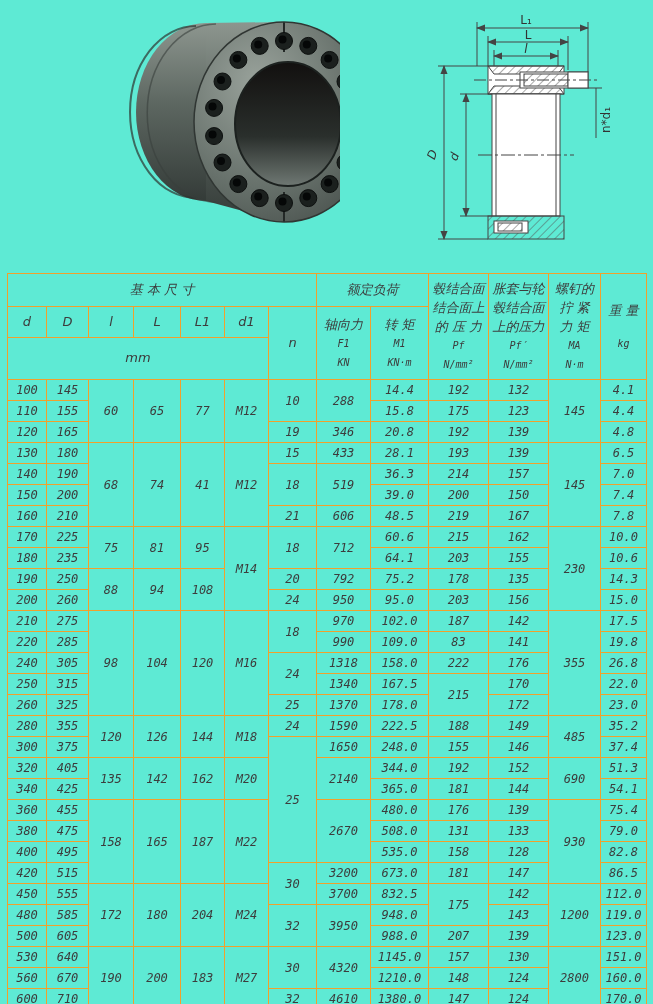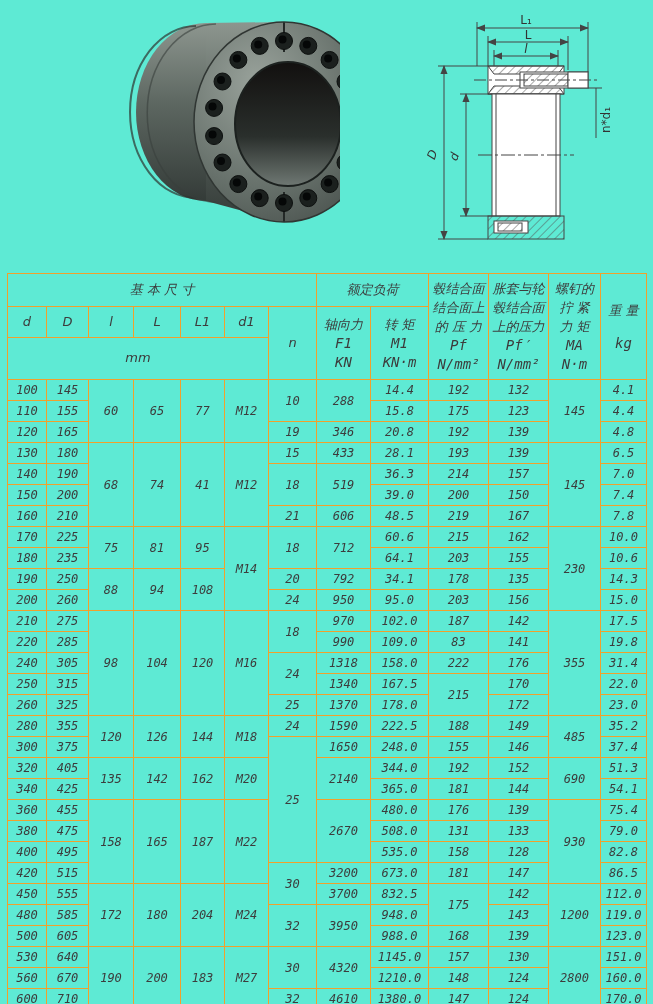--- a/index.html
+++ b/index.html
@@ -6,21 +6,21 @@
   .page{position:relative;width:653px;height:1004px;background:#5eead4;overflow:hidden;
         font-family:"DejaVu Sans",sans-serif;color:#3c3c3c;}
   .photo-wrap{position:absolute;left:68px;top:0;width:272px;height:248px;}
   .drawing-wrap{position:absolute;left:420px;top:8px;width:233px;height:232px;}
   table.spec{position:absolute;left:7px;top:273px;width:640px;border-collapse:collapse;
              table-layout:fixed;font-style:italic;}
   table.spec th,table.spec td{border:1px solid #f0a02c;font-weight:normal;padding:0;
              text-align:center;vertical-align:middle;color:#3c3c3c;
              font-family:"DejaVu Sans Mono","DejaVu Sans",monospace;font-size:12px;}
   table.spec thead th{font-family:"DejaVu Sans",sans-serif;font-size:13px;line-height:1.45;}
-  table.spec thead th .sym{font-family:"DejaVu Sans Mono",monospace;font-size:14px;}
+  table.spec thead th .sym{font-family:"DejaVu Sans Mono",monospace;font-size:10px;}
   tr.hr1 th{height:32px;}
   tr.hr2 th{height:30px;}
   tr.hr3 th{height:41px;}
   tbody td{height:20px;}
   .hl div{line-height:19px;}
 </style>
 </head>
 <body>
 <div class="page">
 
@@ -338,21 +338,21 @@
           <td>10.6</td>
         </tr>
         <tr>
           <td>190</td>
           <td>250</td>
           <td rowspan="2">88</td>
           <td rowspan="2">94</td>
           <td rowspan="2">108</td>
           <td>20</td>
           <td>792</td>
-          <td>34.1</td>
+          <td>75.2</td>
           <td>178</td>
           <td>135</td>
           <td>14.3</td>
         </tr>
         <tr>
           <td>200</td>
           <td>260</td>
           <td>24</td>
           <td>950</td>
           <td>95.0</td>
@@ -385,21 +385,21 @@
           <td>19.8</td>
         </tr>
         <tr>
           <td>240</td>
           <td>305</td>
           <td rowspan="2">24</td>
           <td>1318</td>
           <td>158.0</td>
           <td>222</td>
           <td>176</td>
-          <td>31.4</td>
+          <td>26.8</td>
         </tr>
         <tr>
           <td>250</td>
           <td>315</td>
           <td>1340</td>
           <td>167.5</td>
           <td rowspan="2">215</td>
           <td>170</td>
           <td>22.0</td>
         </tr>
@@ -519,21 +519,21 @@
           <td rowspan="2">32</td>
           <td rowspan="2">3950</td>
           <td>948.0</td>
           <td>143</td>
           <td>119.0</td>
         </tr>
         <tr>
           <td>500</td>
           <td>605</td>
           <td>988.0</td>
-          <td>168</td>
+          <td>207</td>
           <td>139</td>
           <td>123.0</td>
         </tr>
         <tr>
           <td>530</td>
           <td>640</td>
           <td rowspan="3">190</td>
           <td rowspan="3">200</td>
           <td rowspan="3">183</td>
           <td rowspan="3">M27</td>

